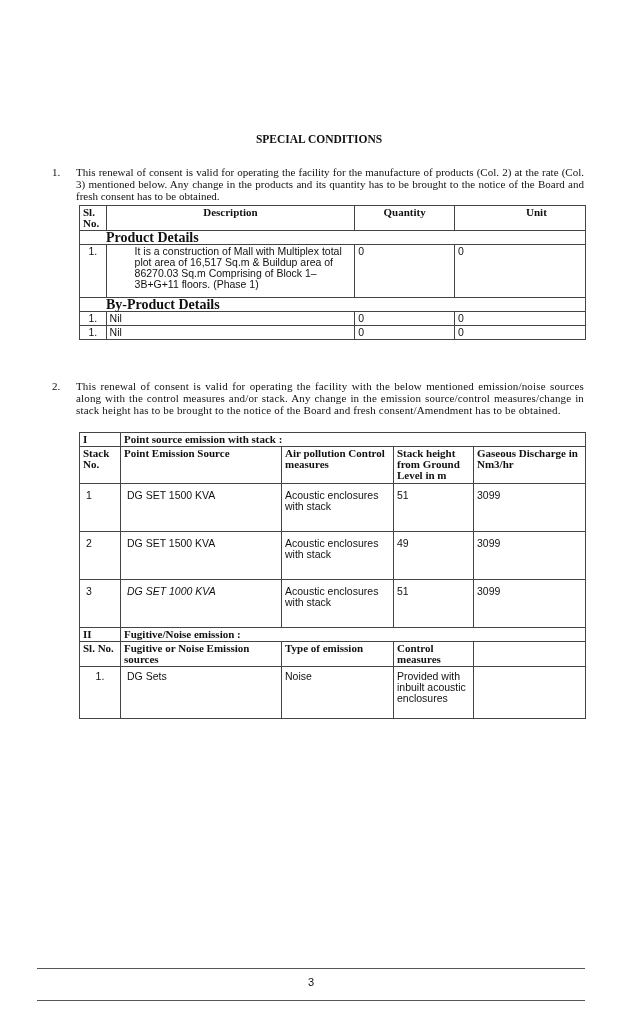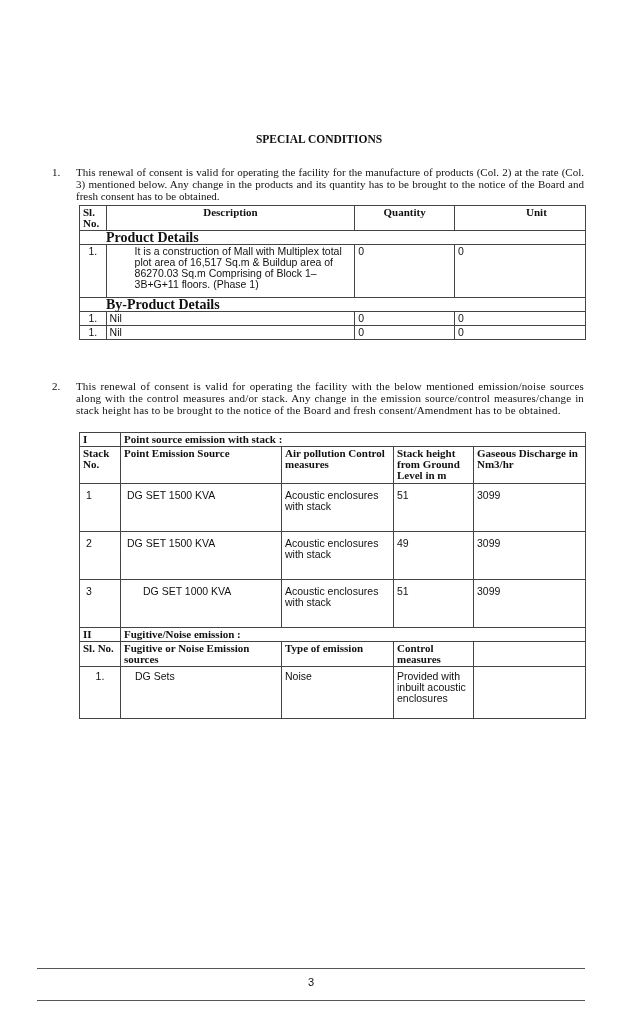--- a/index.html
+++ b/index.html
@@ -118,39 +118,39 @@
   </tr>
   <tr class="row-data">
     <td style="padding-left:6px;">2</td>
     <td style="padding-left:6px;"> DG SET 1500 KVA</td>
     <td> Acoustic enclosures with stack</td>
     <td>49</td>
     <td>3099</td>
   </tr>
   <tr class="row-data">
     <td style="padding-left:6px;">3</td>
-    <td style="padding-left:22px;">DG SET 1000 KVA</td>
+    <td style="padding-left:6px;font-style:italic;">DG SET 1000 KVA</td>
     <td> Acoustic enclosures with stack</td>
     <td>51</td>
     <td>3099</td>
   </tr>
   <tr>
     <td class="hd c1">II</td>
     <td class="hd" colspan="4">Fugitive/Noise emission :</td>
   </tr>
   <tr>
     <td class="hd c1" style="height:22px;">Sl. No.</td>
     <td class="hd c2">Fugitive or Noise  Emission sources</td>
     <td class="hd c3">Type of emission</td>
     <td class="hd c4">Control measures</td>
     <td class="hd c5"></td>
   </tr>
   <tr class="row-last">
     <td class="center">1.</td>
-    <td style="padding-left:14px;">DG Sets</td>
+    <td style="padding-left:6px;">DG Sets</td>
     <td>Noise</td>
     <td> Provided with inbuilt acoustic enclosures</td>
     <td></td>
   </tr>
 </tbody>
   </table>
 
 <div class="footer-line" style="top:968px;"></div>
 <div class="page-num">3</div>
 <div class="footer-line" style="top:1000px;"></div>

